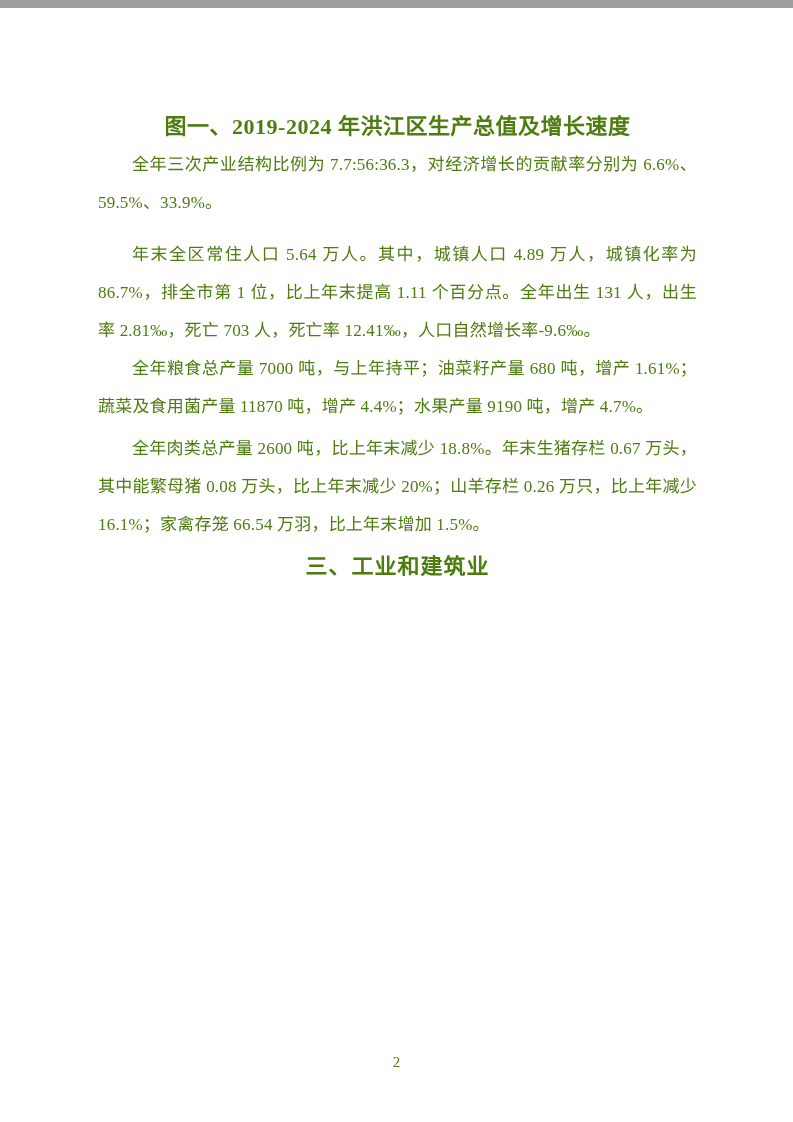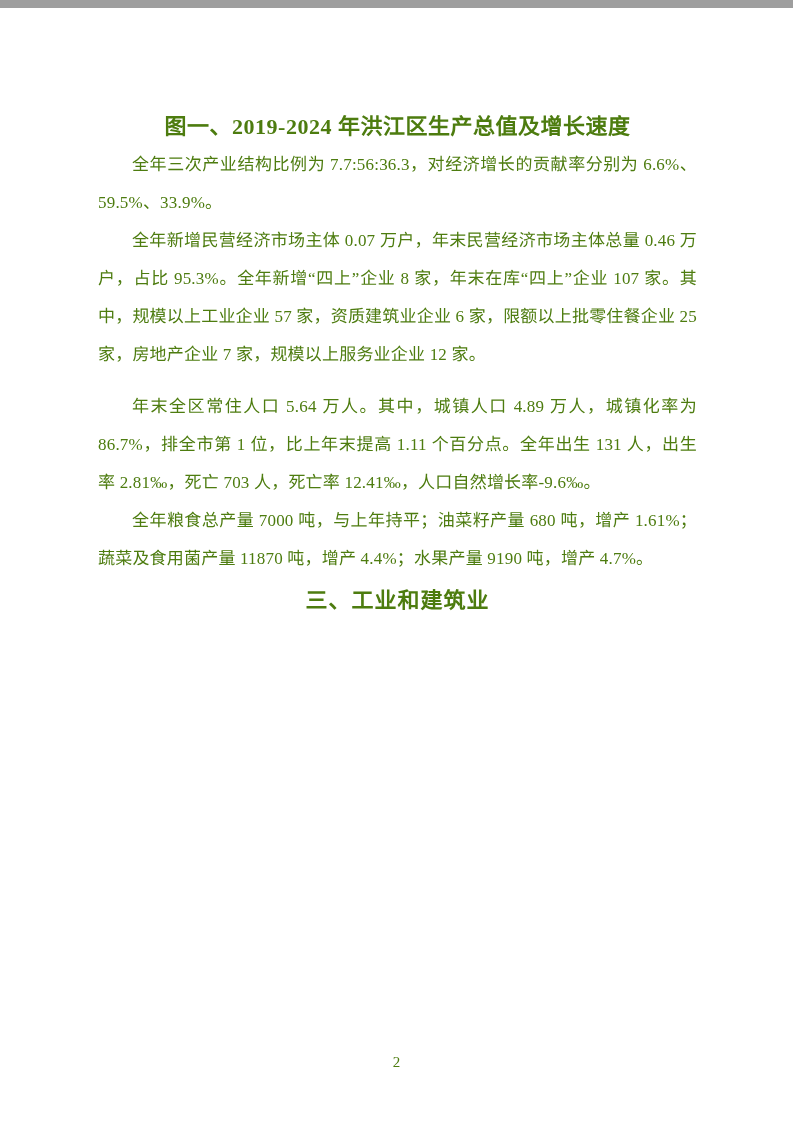--- a/index.html
+++ b/index.html
@@ -63,19 +63,19 @@
     font-family: "Liberation Serif", "DejaVu Serif", serif;
   }
 </style>
 </head>
 <body>
 
 <div class="page">
   <div class="body">
     <h3 class="caption">图一、2019-2024 年洪江区生产总值及增长速度</h3>
     <p class="para">全年三次产业结构比例为 7.7:56:36.3，对经济增长的贡献率分别为 6.6%、59.5%、33.9%。</p>
-    <p class="para">全年新增民营经济市场主体 0.07 万户，年末民营经济市场主体总量 0.46 万户，占比 95.3%。全年新增“四上”企业 8 家，年末在库“四上”企业 107 家。其中，规模以上工业企业 57 家，资质建筑业企业 6 家，限额以上批零住餐企业 25 家，房地产企业 7 家，规模以上服务业企业 12 家。</p>
     <p class="para mt-lg">年末全区常住人口 5.64 万人。其中，城镇人口 4.89 万人，城镇化率为 86.7%，排全市第 1 位，比上年末提高 1.11 个百分点。全年出生 131 人，出生率 2.81‰，死亡 703 人，死亡率 12.41‰，人口自然增长率-9.6‰。</p>
     <p class="para">全年粮食总产量 7000 吨，与上年持平；油菜籽产量 680 吨，增产 1.61%；蔬菜及食用菌产量 11870 吨，增产 4.4%；水果产量 9190 吨，增产 4.7%。</p>
+    <p class="para mt-sm">全年肉类总产量 2600 吨，比上年末减少 18.8%。年末生猪存栏 0.67 万头，其中能繁母猪 0.08 万头，比上年末减少 20%；山羊存栏 0.26 万只，比上年减少 16.1%；家禽存笼 66.54 万羽，比上年末增加 1.5%。</p>
     <h2 class="heading mt-sm">三、工业和建筑业</h2>
   </div>
   <div class="page-number">2</div>
 </div>
 
 </body></html>

